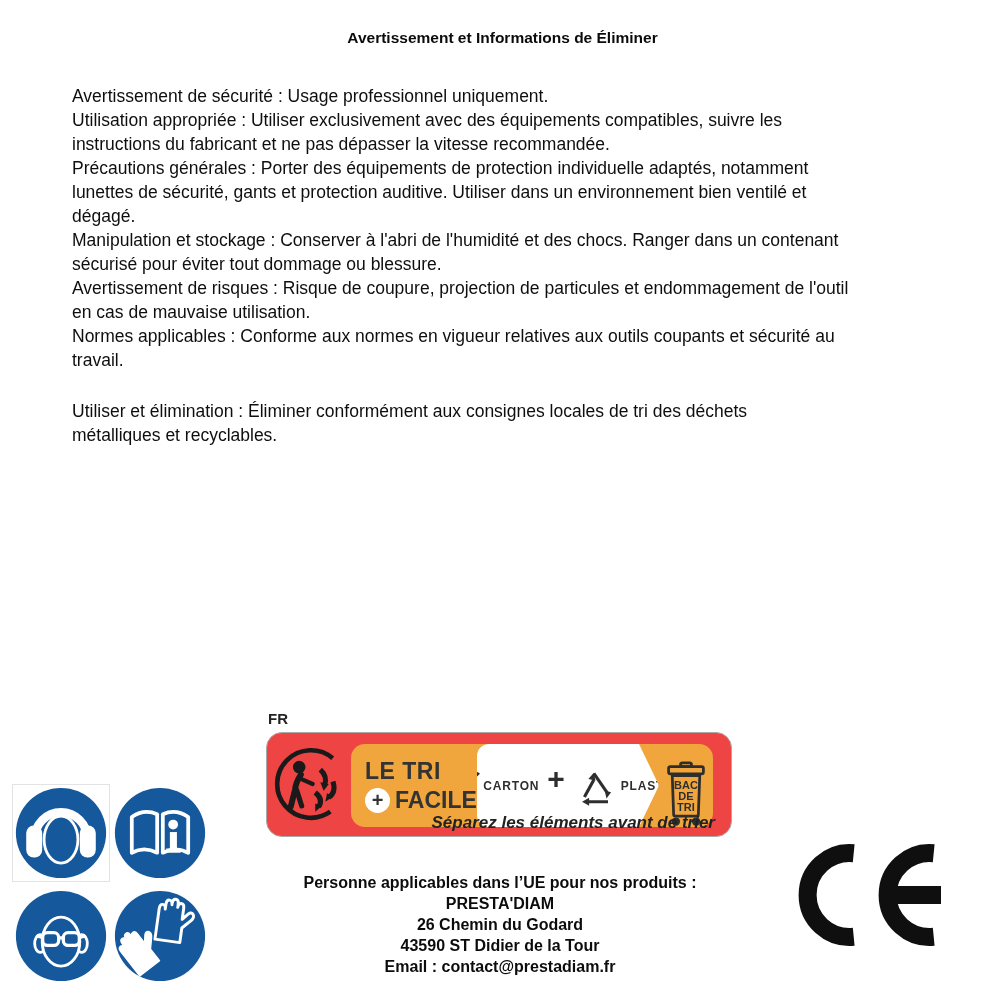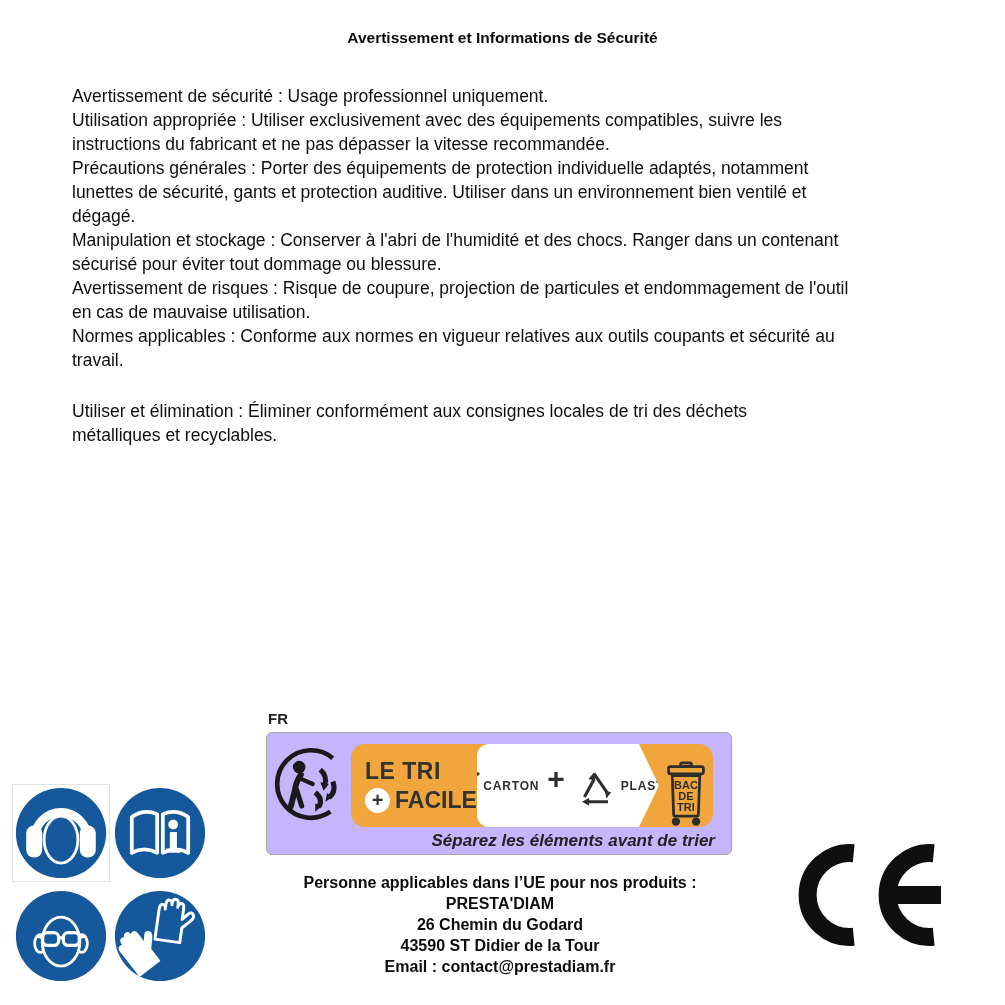--- a/index.html
+++ b/index.html
@@ -9,22 +9,22 @@
   .doc-title{position:absolute;top:29px;left:0;width:100%;text-align:center;
              font-size:15.5px;font-weight:bold;color:#0b0b0b;}
 
   .body-text{position:absolute;left:72px;width:912px;font-size:17.5px;line-height:24px;
              color:#0e0e0e;white-space:pre-line;}
   .p1{top:84px;}
   .p2{top:399px;}
 
   
   .fr-label{position:absolute;left:268px;top:710px;font-size:15px;font-weight:bold;color:#222;}
-  .tri-container{position:absolute;left:266px;top:732px;width:466px;height:123px;
-                 background:#c4b5fd;border:1.5px solid #a9a9a9;border-radius:6px;box-sizing:border-box;}
+  .tri-container{position:absolute;left:266px;top:732px;width:466px;height:105px;
+                 background:#ef4444;border:1.5px solid #a9a9a9;border-radius:16px;box-sizing:border-box;}
   .triman{position:absolute;left:6px;top:11px;}
   .tri-banner{position:absolute;left:84px;top:11px;width:362px;height:83px;
               background:#f0a63c;border-radius:14px;display:flex;align-items:stretch;}
   .tri-headline{width:112px;display:flex;flex-direction:column;justify-content:center;
                 padding-left:14px;color:#333;}
   .tri-headline .l1{font-size:23px;font-weight:800;letter-spacing:0.5px;}
   .tri-headline .l2{display:flex;align-items:center;gap:5px;font-size:23px;font-weight:800;margin-top:2px;}
   .plus-circle{width:25px;height:25px;border-radius:50%;background:#fff;color:#333;
                display:flex;align-items:center;justify-content:center;font-size:20px;font-weight:800;flex:0 0 auto;}
   .tri-materials{width:182px;background:#fff;border-radius:12px 0 0 12px;
@@ -48,21 +48,21 @@
   .contact{position:absolute;left:250px;top:872px;width:500px;text-align:center;
            font-size:16px;font-weight:bold;line-height:21px;color:#0c0c0c;}
 
   .ce-mark{position:absolute;left:796px;top:839px;}
 </style>
 </head>
 <body>
 
 <div class="page">
 
-  <div class="doc-title">Avertissement et Informations de Sécurité</div>
+  <div class="doc-title">Avertissement et Informations de Éliminer</div>
 
   <div class="body-text p1">Avertissement de sécurité : Usage professionnel uniquement.
 Utilisation appropriée : Utiliser exclusivement avec des équipements compatibles, suivre les
 instructions du fabricant et ne pas dépasser la vitesse recommandée.
 Précautions générales : Porter des équipements de protection individuelle adaptés, notamment
 lunettes de sécurité, gants et protection auditive. Utiliser dans un environnement bien ventilé et
 dégagé.
 Manipulation et stockage : Conserver à l'abri de l'humidité et des chocs. Ranger dans un contenant
 sécurisé pour éviter tout dommage ou blessure.
 Avertissement de risques : Risque de coupure, projection de particules et endommagement de l'outil

